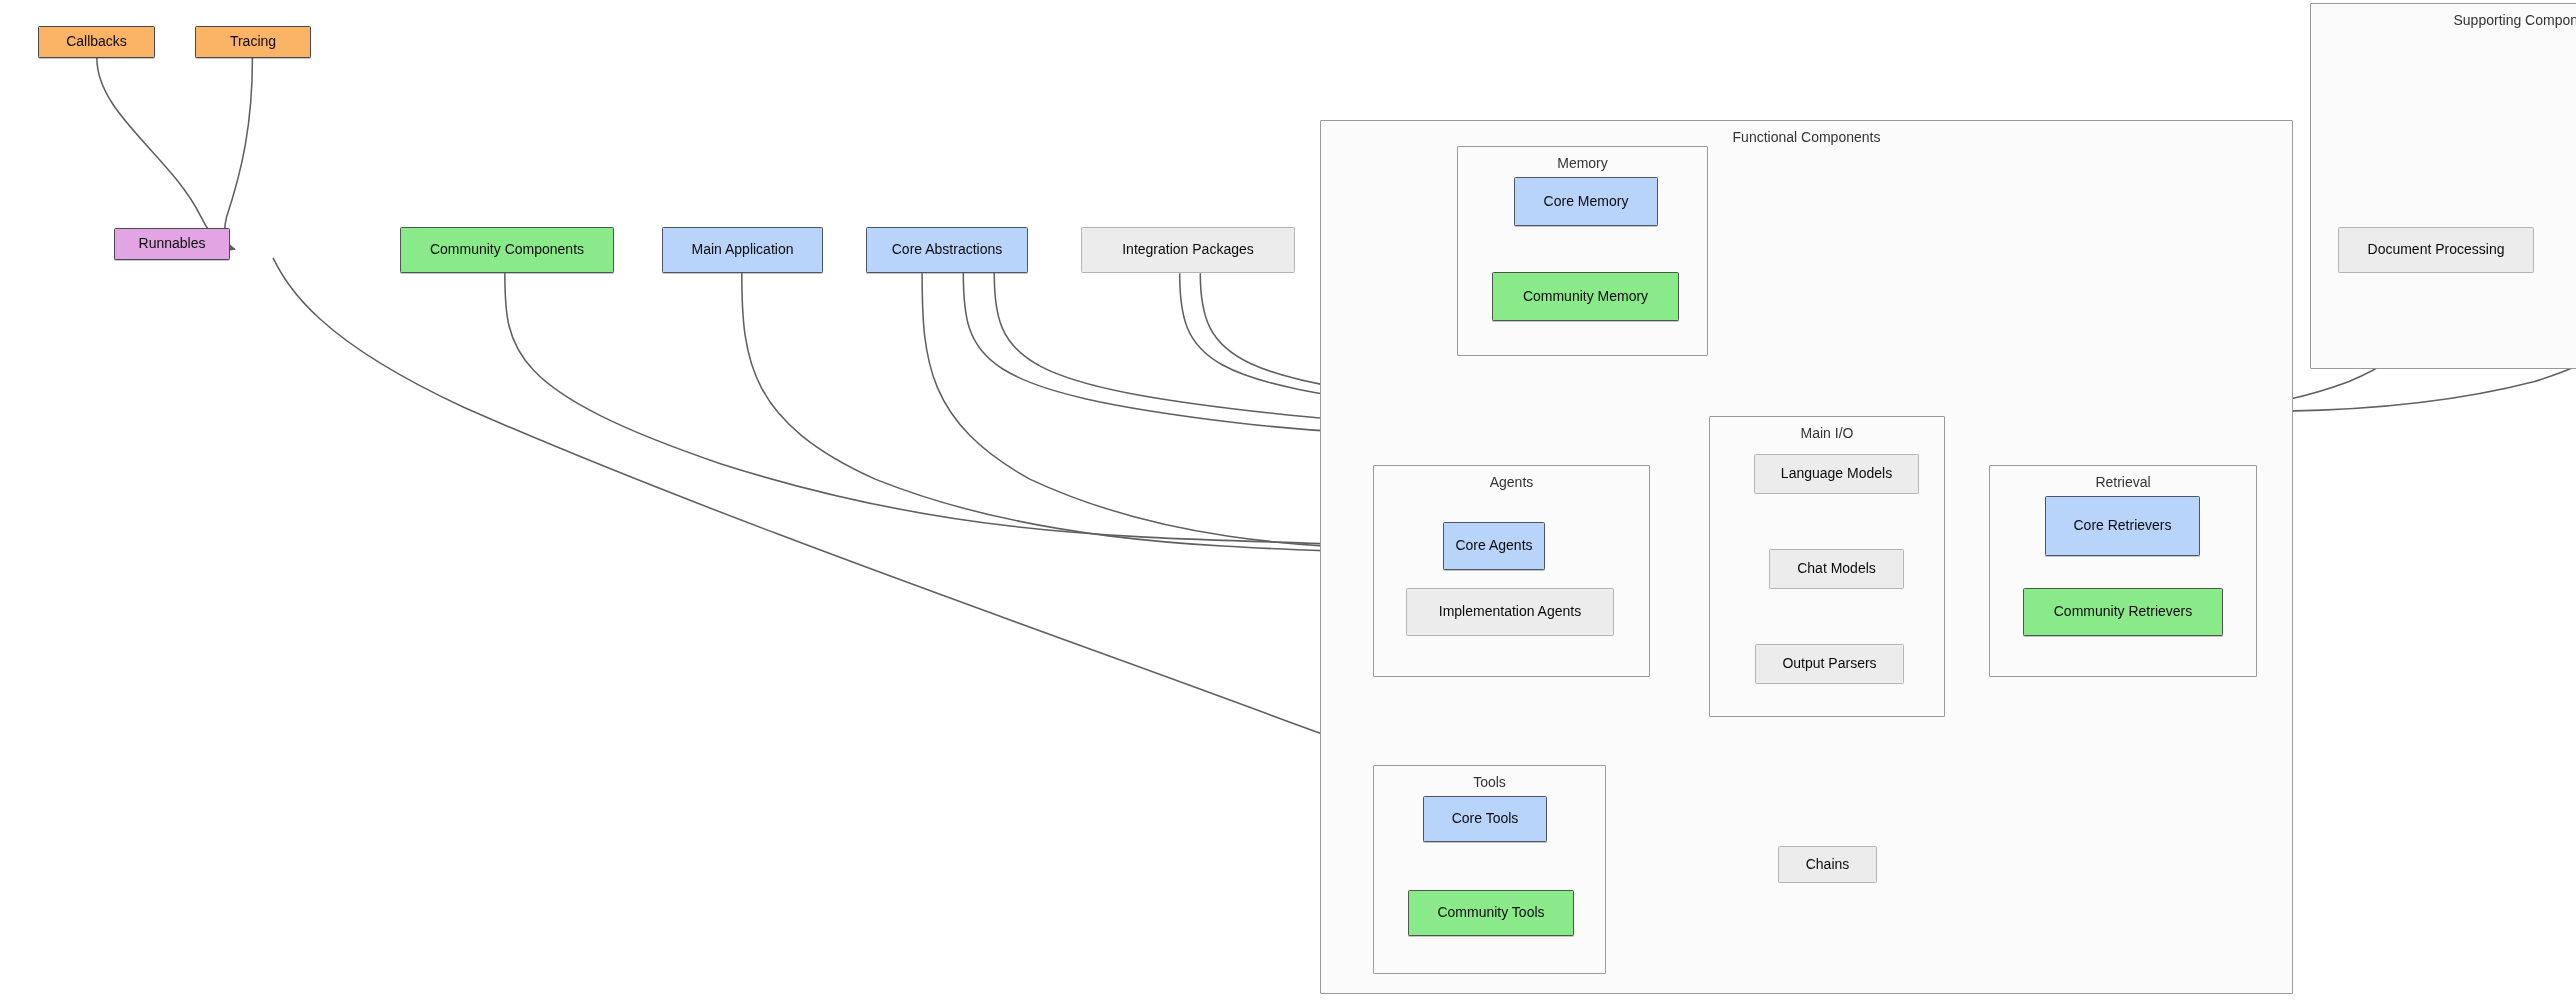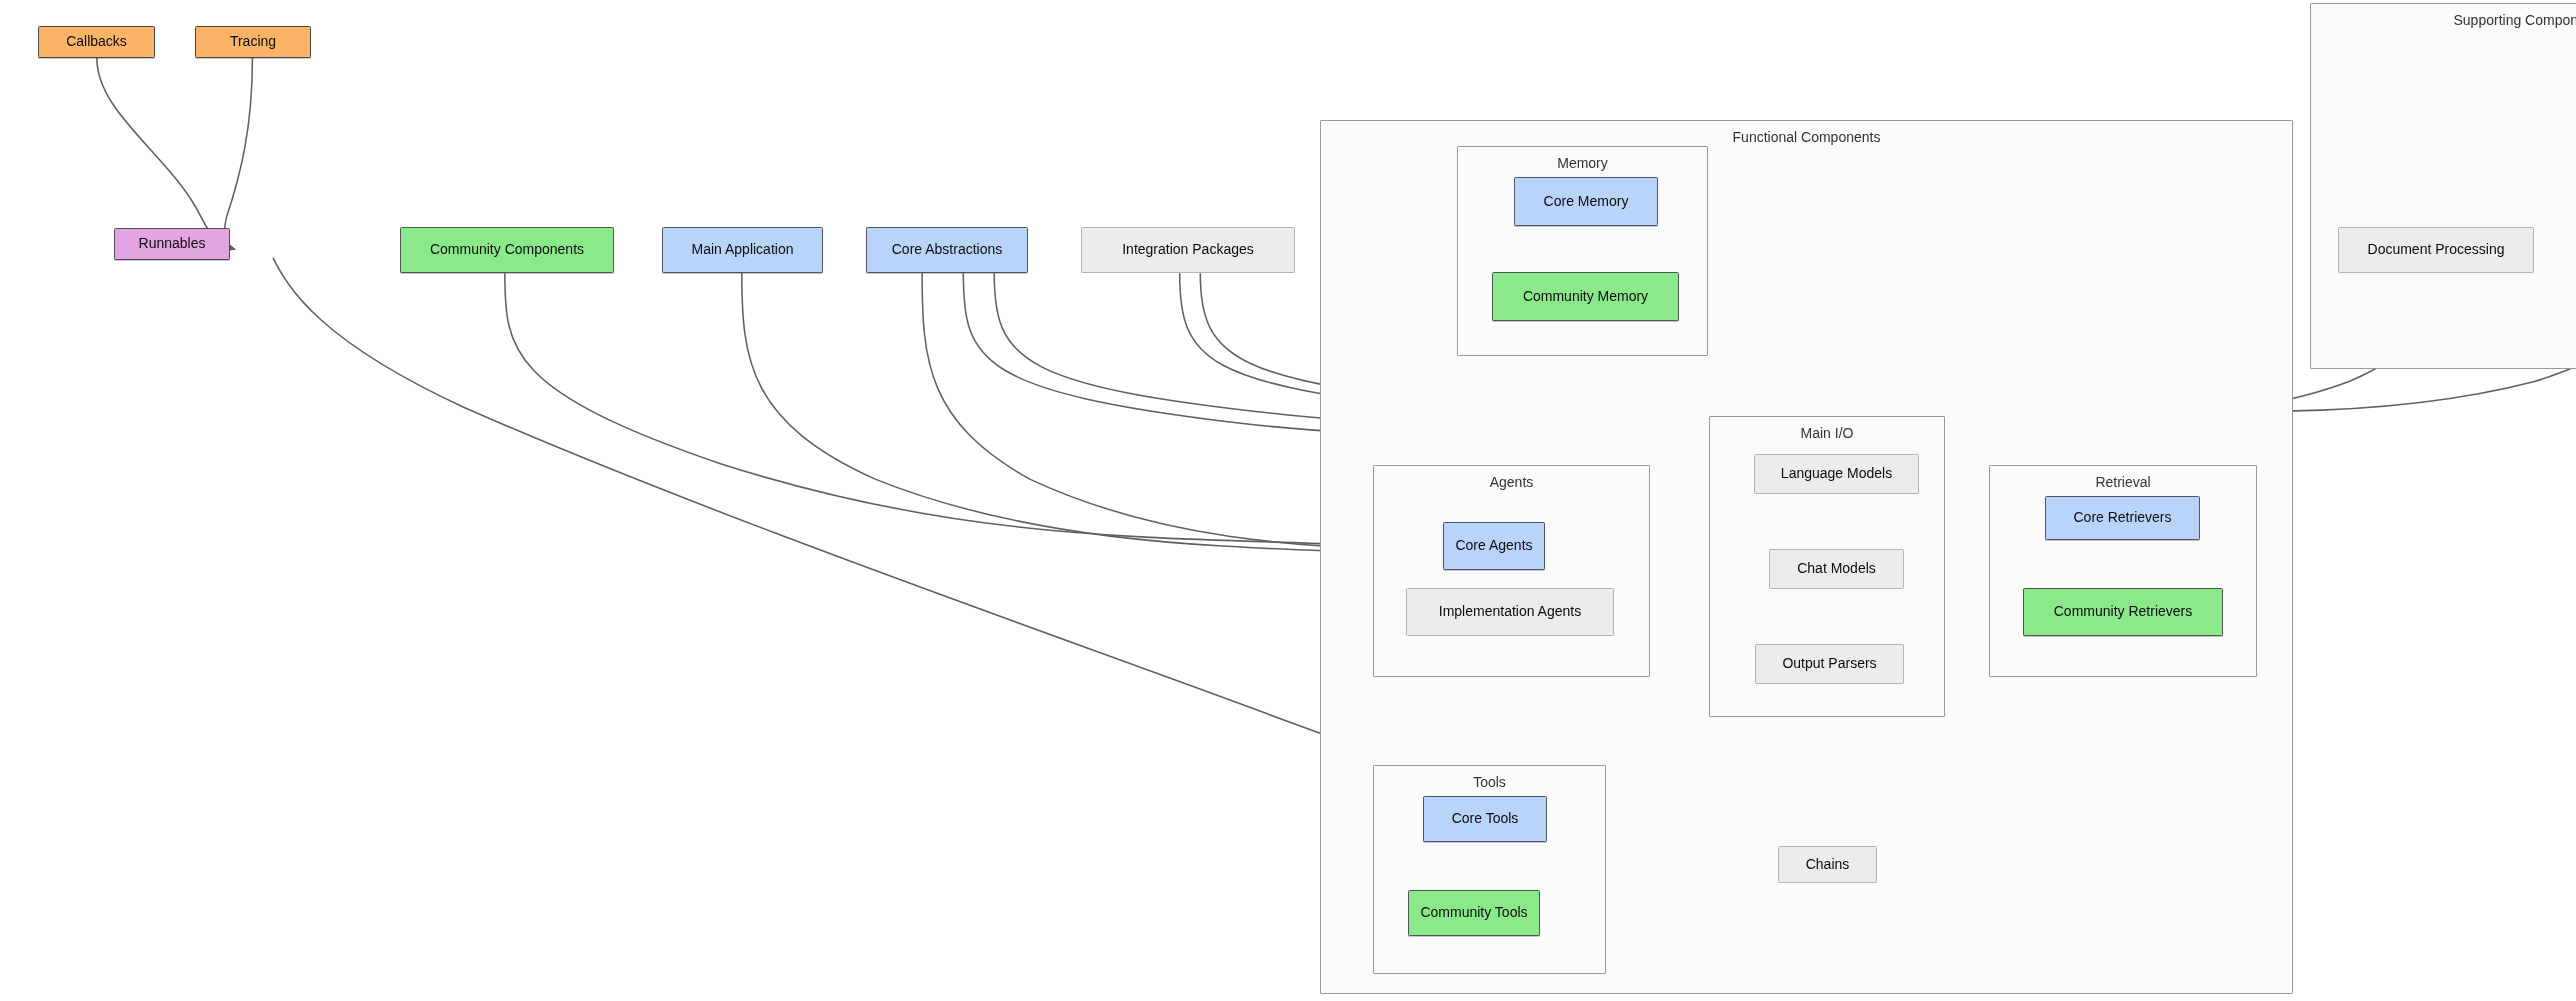--- a/index.html
+++ b/index.html
@@ -176,34 +176,34 @@
   <div class="node default" style="left:1769px; top:549px; width:135px; height:40px;">
     <span>Chat Models</span>
   </div>
   <div class="node default" style="left:1755px; top:644px; width:149px; height:40px;">
     <span>Output Parsers</span>
   </div>
 
   <div class="cluster" style="left:1989px; top:465px; width:268px; height:212px;">
     <div class="cluster-title">Retrieval</div>
   </div>
-  <div class="node blue" style="left:2045px; top:496px; width:155px; height:44px;">
+  <div class="node blue" style="left:2045px; top:496px; width:155px; height:60px;">
     <span>Core Retrievers</span>
   </div>
   <div class="node green" style="left:2023px; top:588px; width:200px; height:48px;">
     <span>Community Retrievers</span>
   </div>
 
   <div class="cluster" style="left:1373px; top:765px; width:233px; height:209px;">
     <div class="cluster-title">Tools</div>
   </div>
   <div class="node blue" style="left:1423px; top:796px; width:124px; height:46px;">
     <span>Core Tools</span>
   </div>
-  <div class="node green" style="left:1408px; top:890px; width:132px; height:46px;">
+  <div class="node green" style="left:1408px; top:890px; width:166px; height:46px;">
     <span>Community Tools</span>
   </div>
 
   <div class="node default" style="left:1778px; top:846px; width:99px; height:37px;">
     <span>Chains</span>
   </div>
 
   <div class="cluster" style="left:2310px; top:3.1px; width:438px; height:366px;">
     <div class="cluster-title">Supporting Components</div>
   </div>

